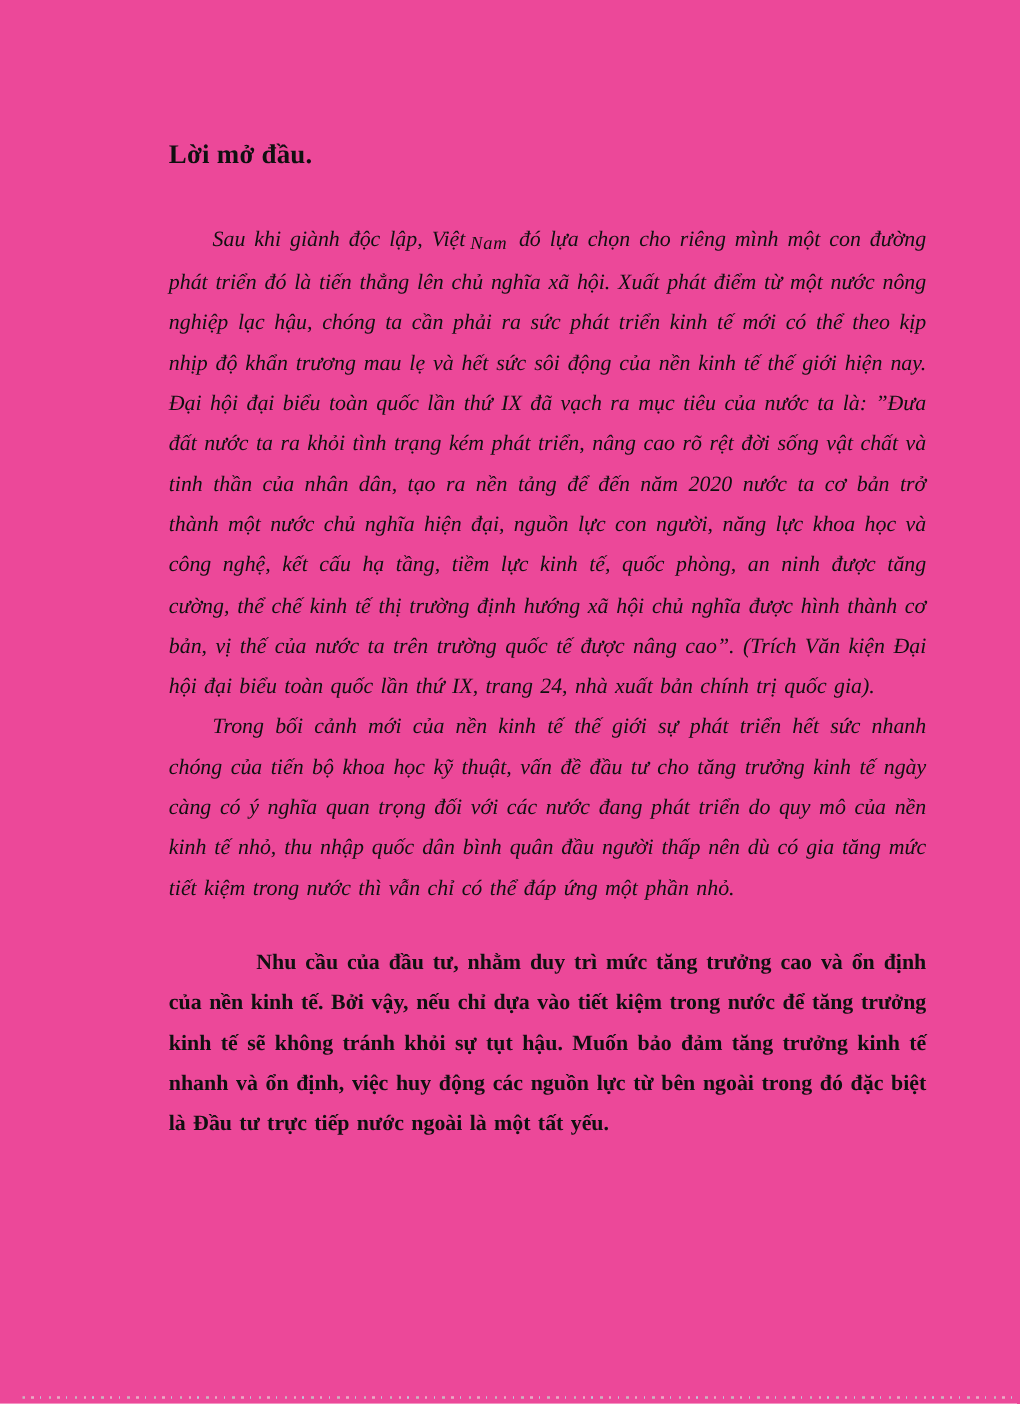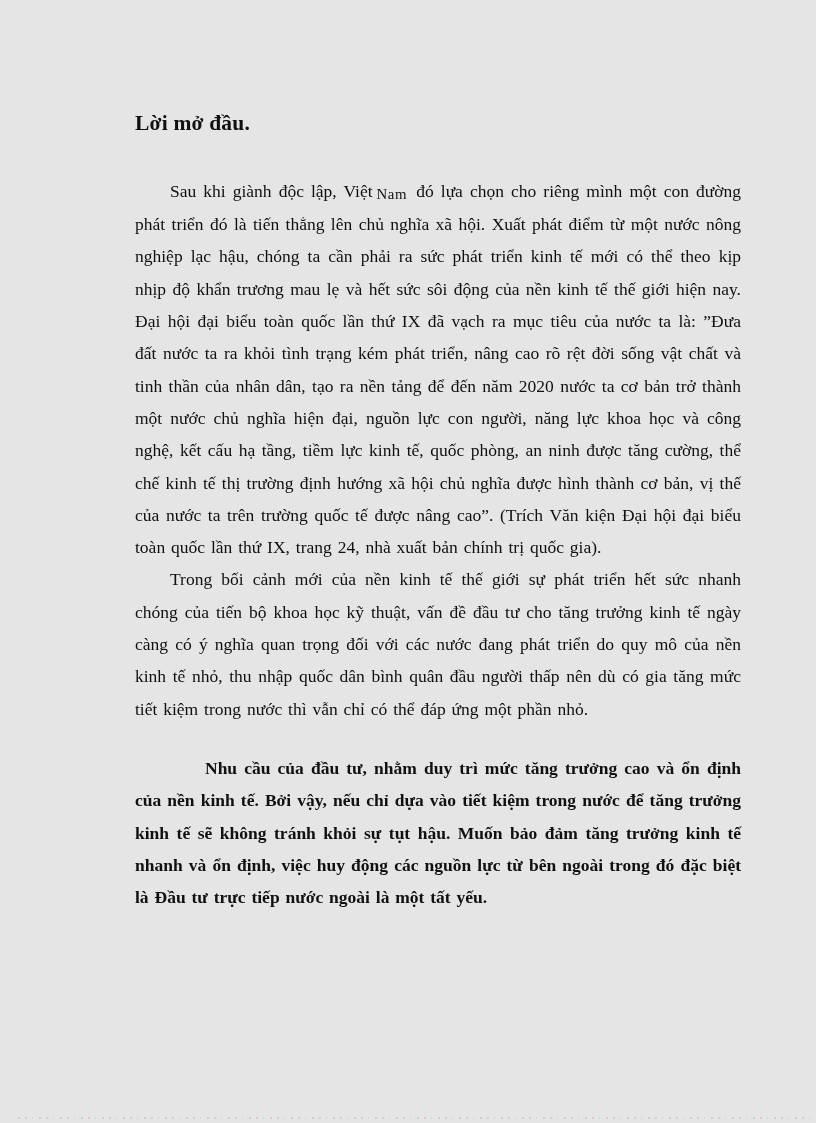--- a/index.html
+++ b/index.html
@@ -4,21 +4,21 @@
 <style>
   html, body {
     margin: 0;
     padding: 0;
     background: #ffffff;
   }
   .page {
     position: relative;
     width: 816px;
     height: 1123px;
-    background: #e5e5e5;
+    background: #ec4899;
     overflow: hidden;
     font-family: "Liberation Serif", "DejaVu Serif", serif;
     color: #101010;
   }
   .content {
     position: absolute;
     left: 135px;
     top: 110px;
     width: 606px;
   }
@@ -29,21 +29,21 @@
     margin: 0 0 38px 0;
     line-height: 1.25;
   }
   .para {
     font-size: 17.5px;
     line-height: 32.3px;
     text-align: justify;
     margin: 0;
     word-spacing: 1.5px;
   }
-  .indent-1 { text-indent: 35px; }
+  .indent-1 { text-indent: 35px; font-style: italic; }
   .indent-2 { text-indent: 70px; }
   .gap-before { margin-top: 27px; font-weight: bold; }
   .nam-alt {
     font-size: 14.8px;
     position: relative;
     top: 2px;
     letter-spacing: 0.6px;
     margin: 0 2px 0 4px;
     display: inline-block;
     text-indent: 0;

